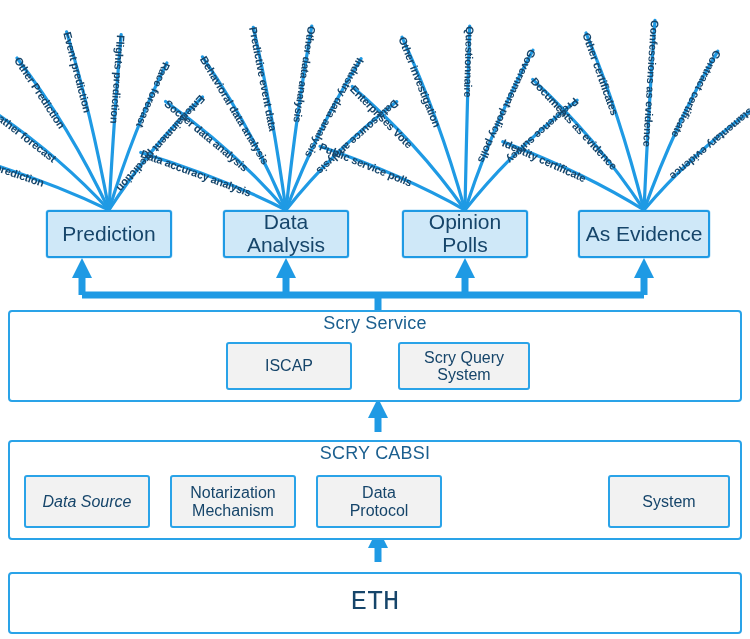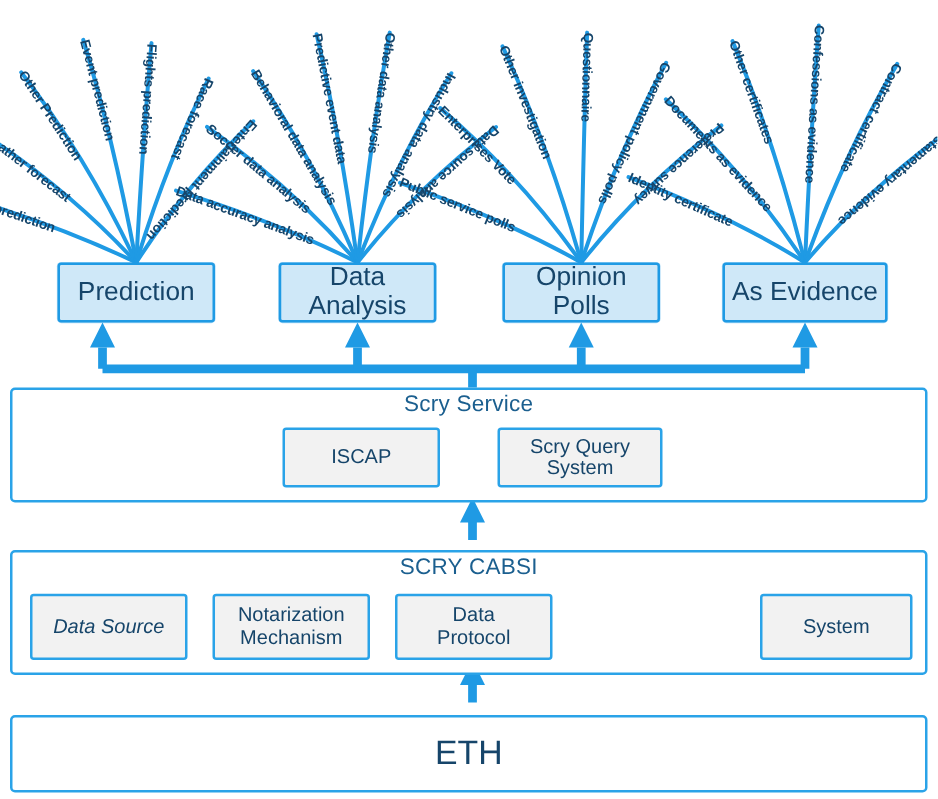--- a/index.html
+++ b/index.html
@@ -37,20 +37,21 @@
     background:#cfe8f8;
     border:2px solid #1f9ae4;
     color:#16456a;
     font-size:21px;
     box-shadow:0 0 0 0.5px rgba(31,154,228,.35);
   }
   .layer-box{
     background:#ffffff;
     border:2px solid #2aa3e8;
     border-radius:4px;
+    font-family:Liberation Mono, monospace;
   }
   .layer-title{
     position:absolute;
     left:0; right:0;
     text-align:center;
     font-size:18px;
     color:#1b5f8f;
     letter-spacing:.2px;
   }
   .sub-box{

